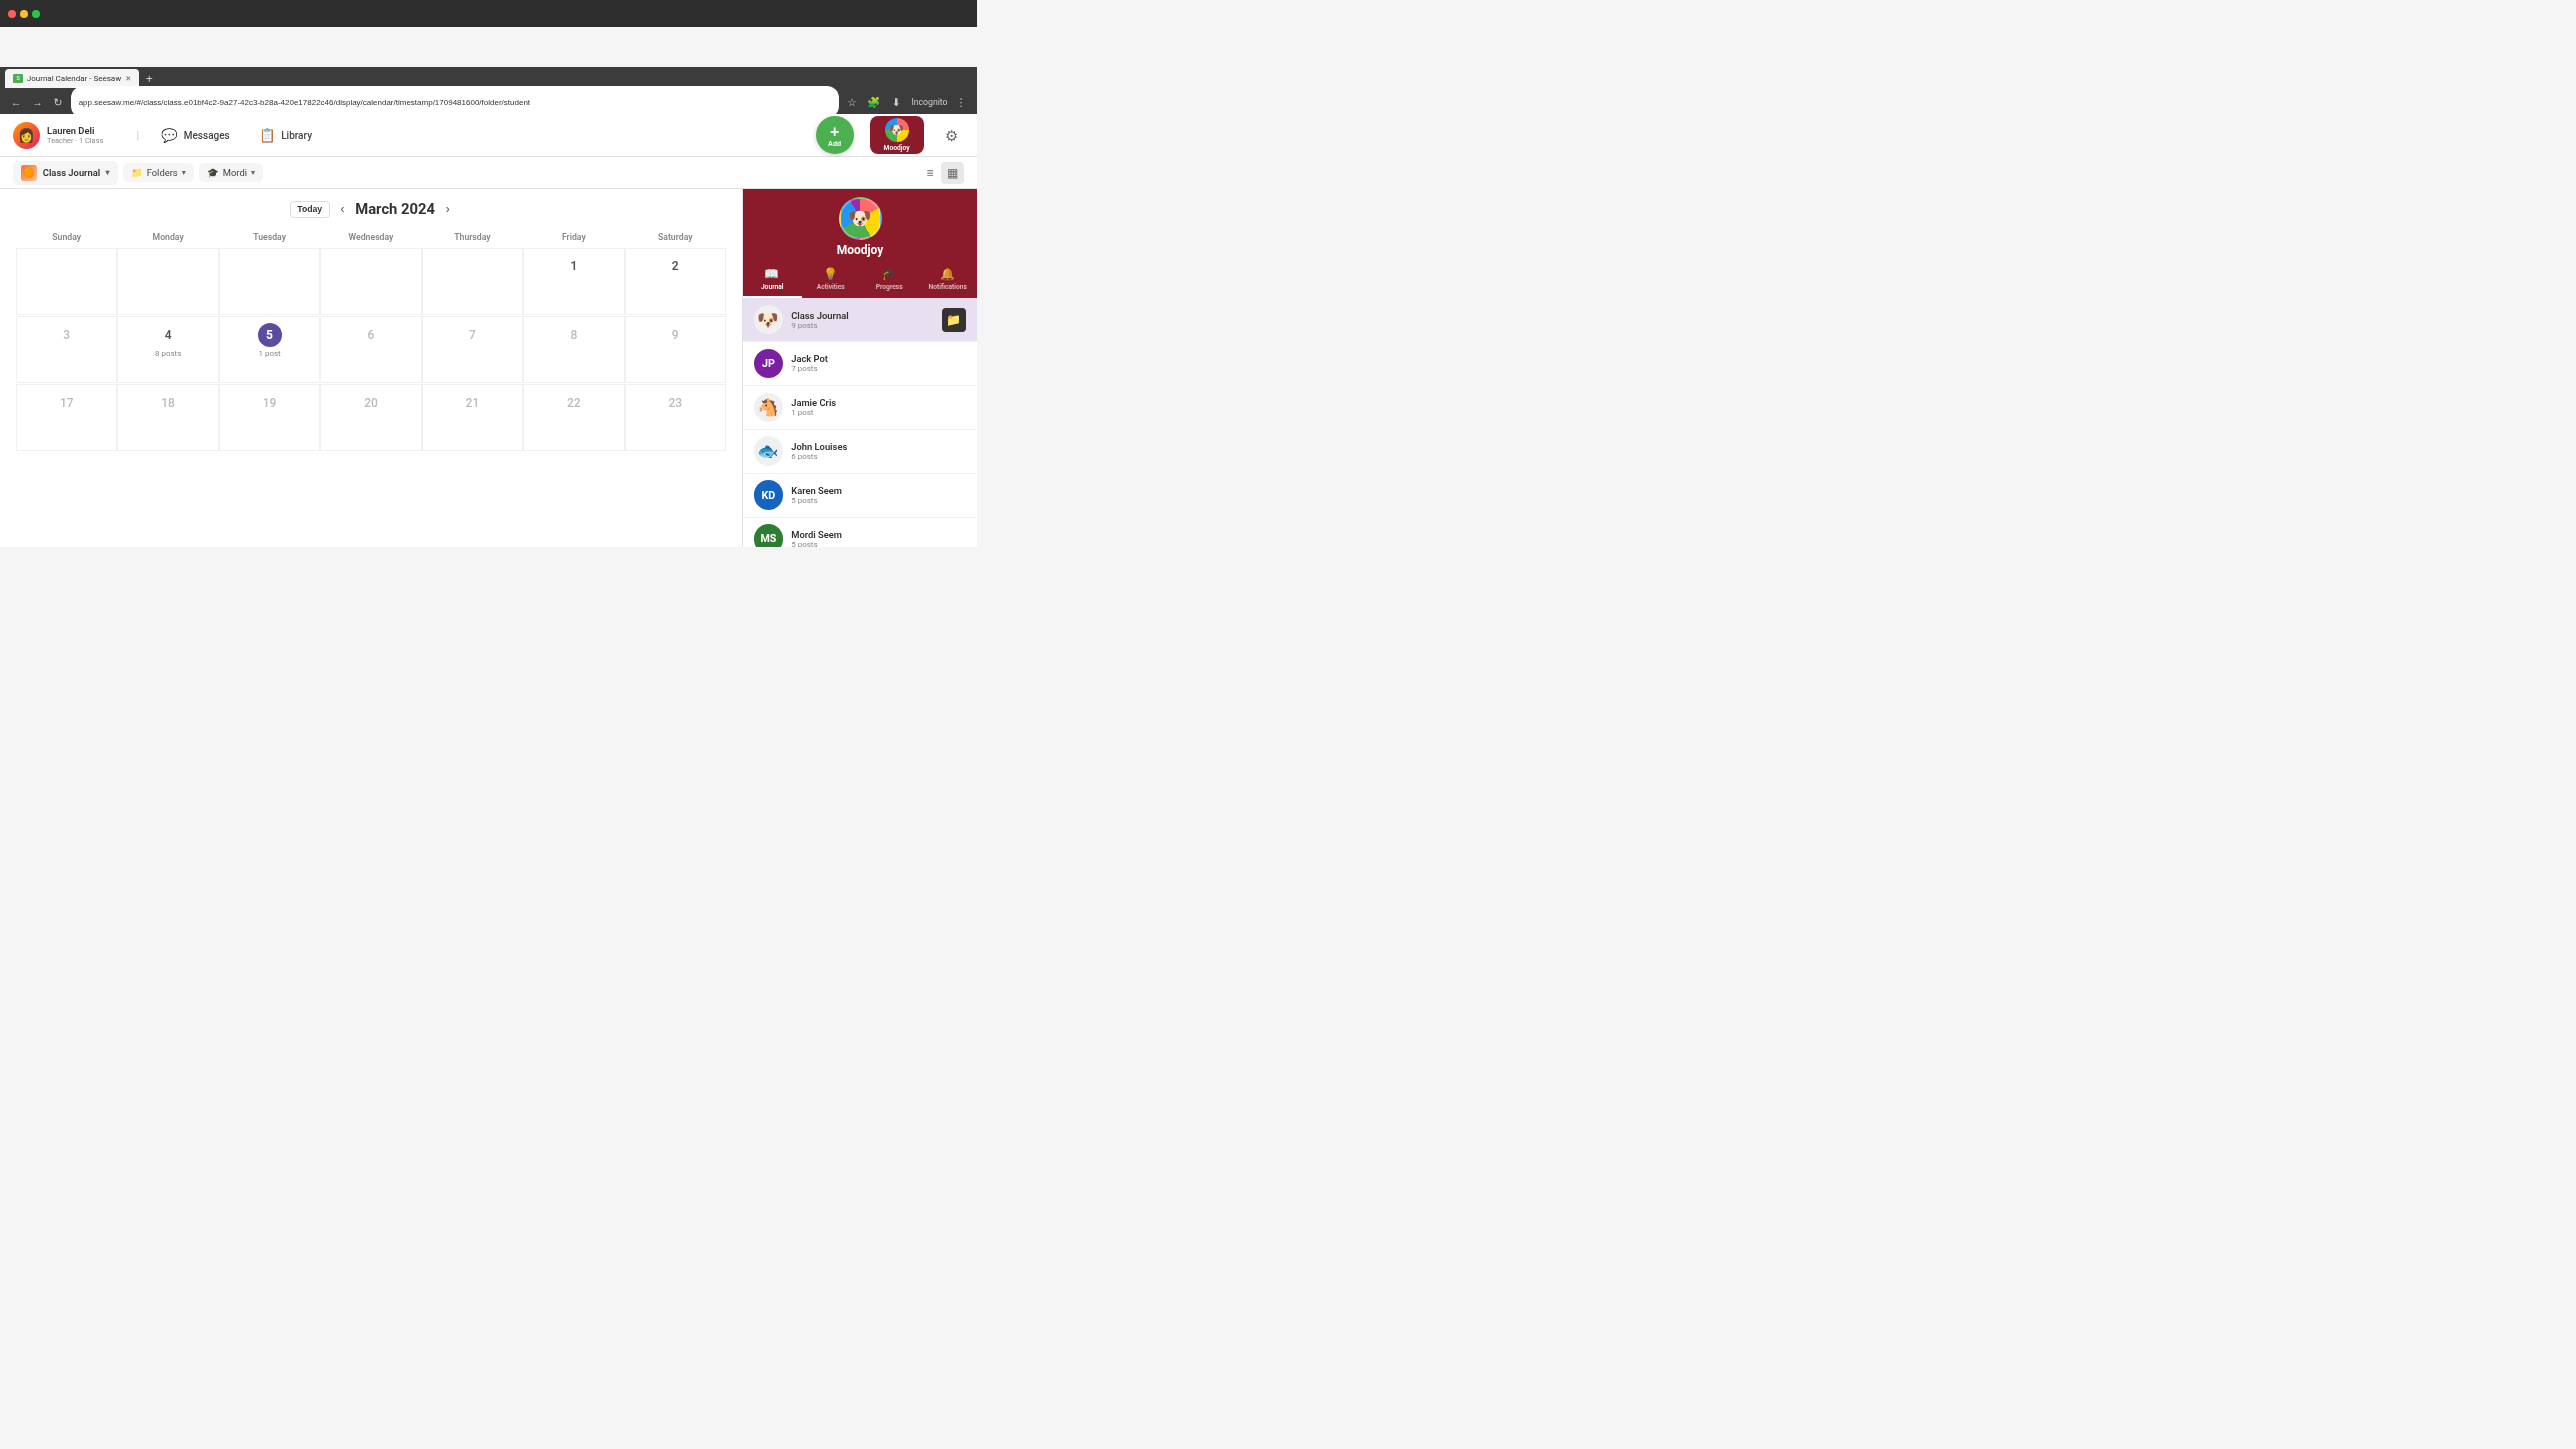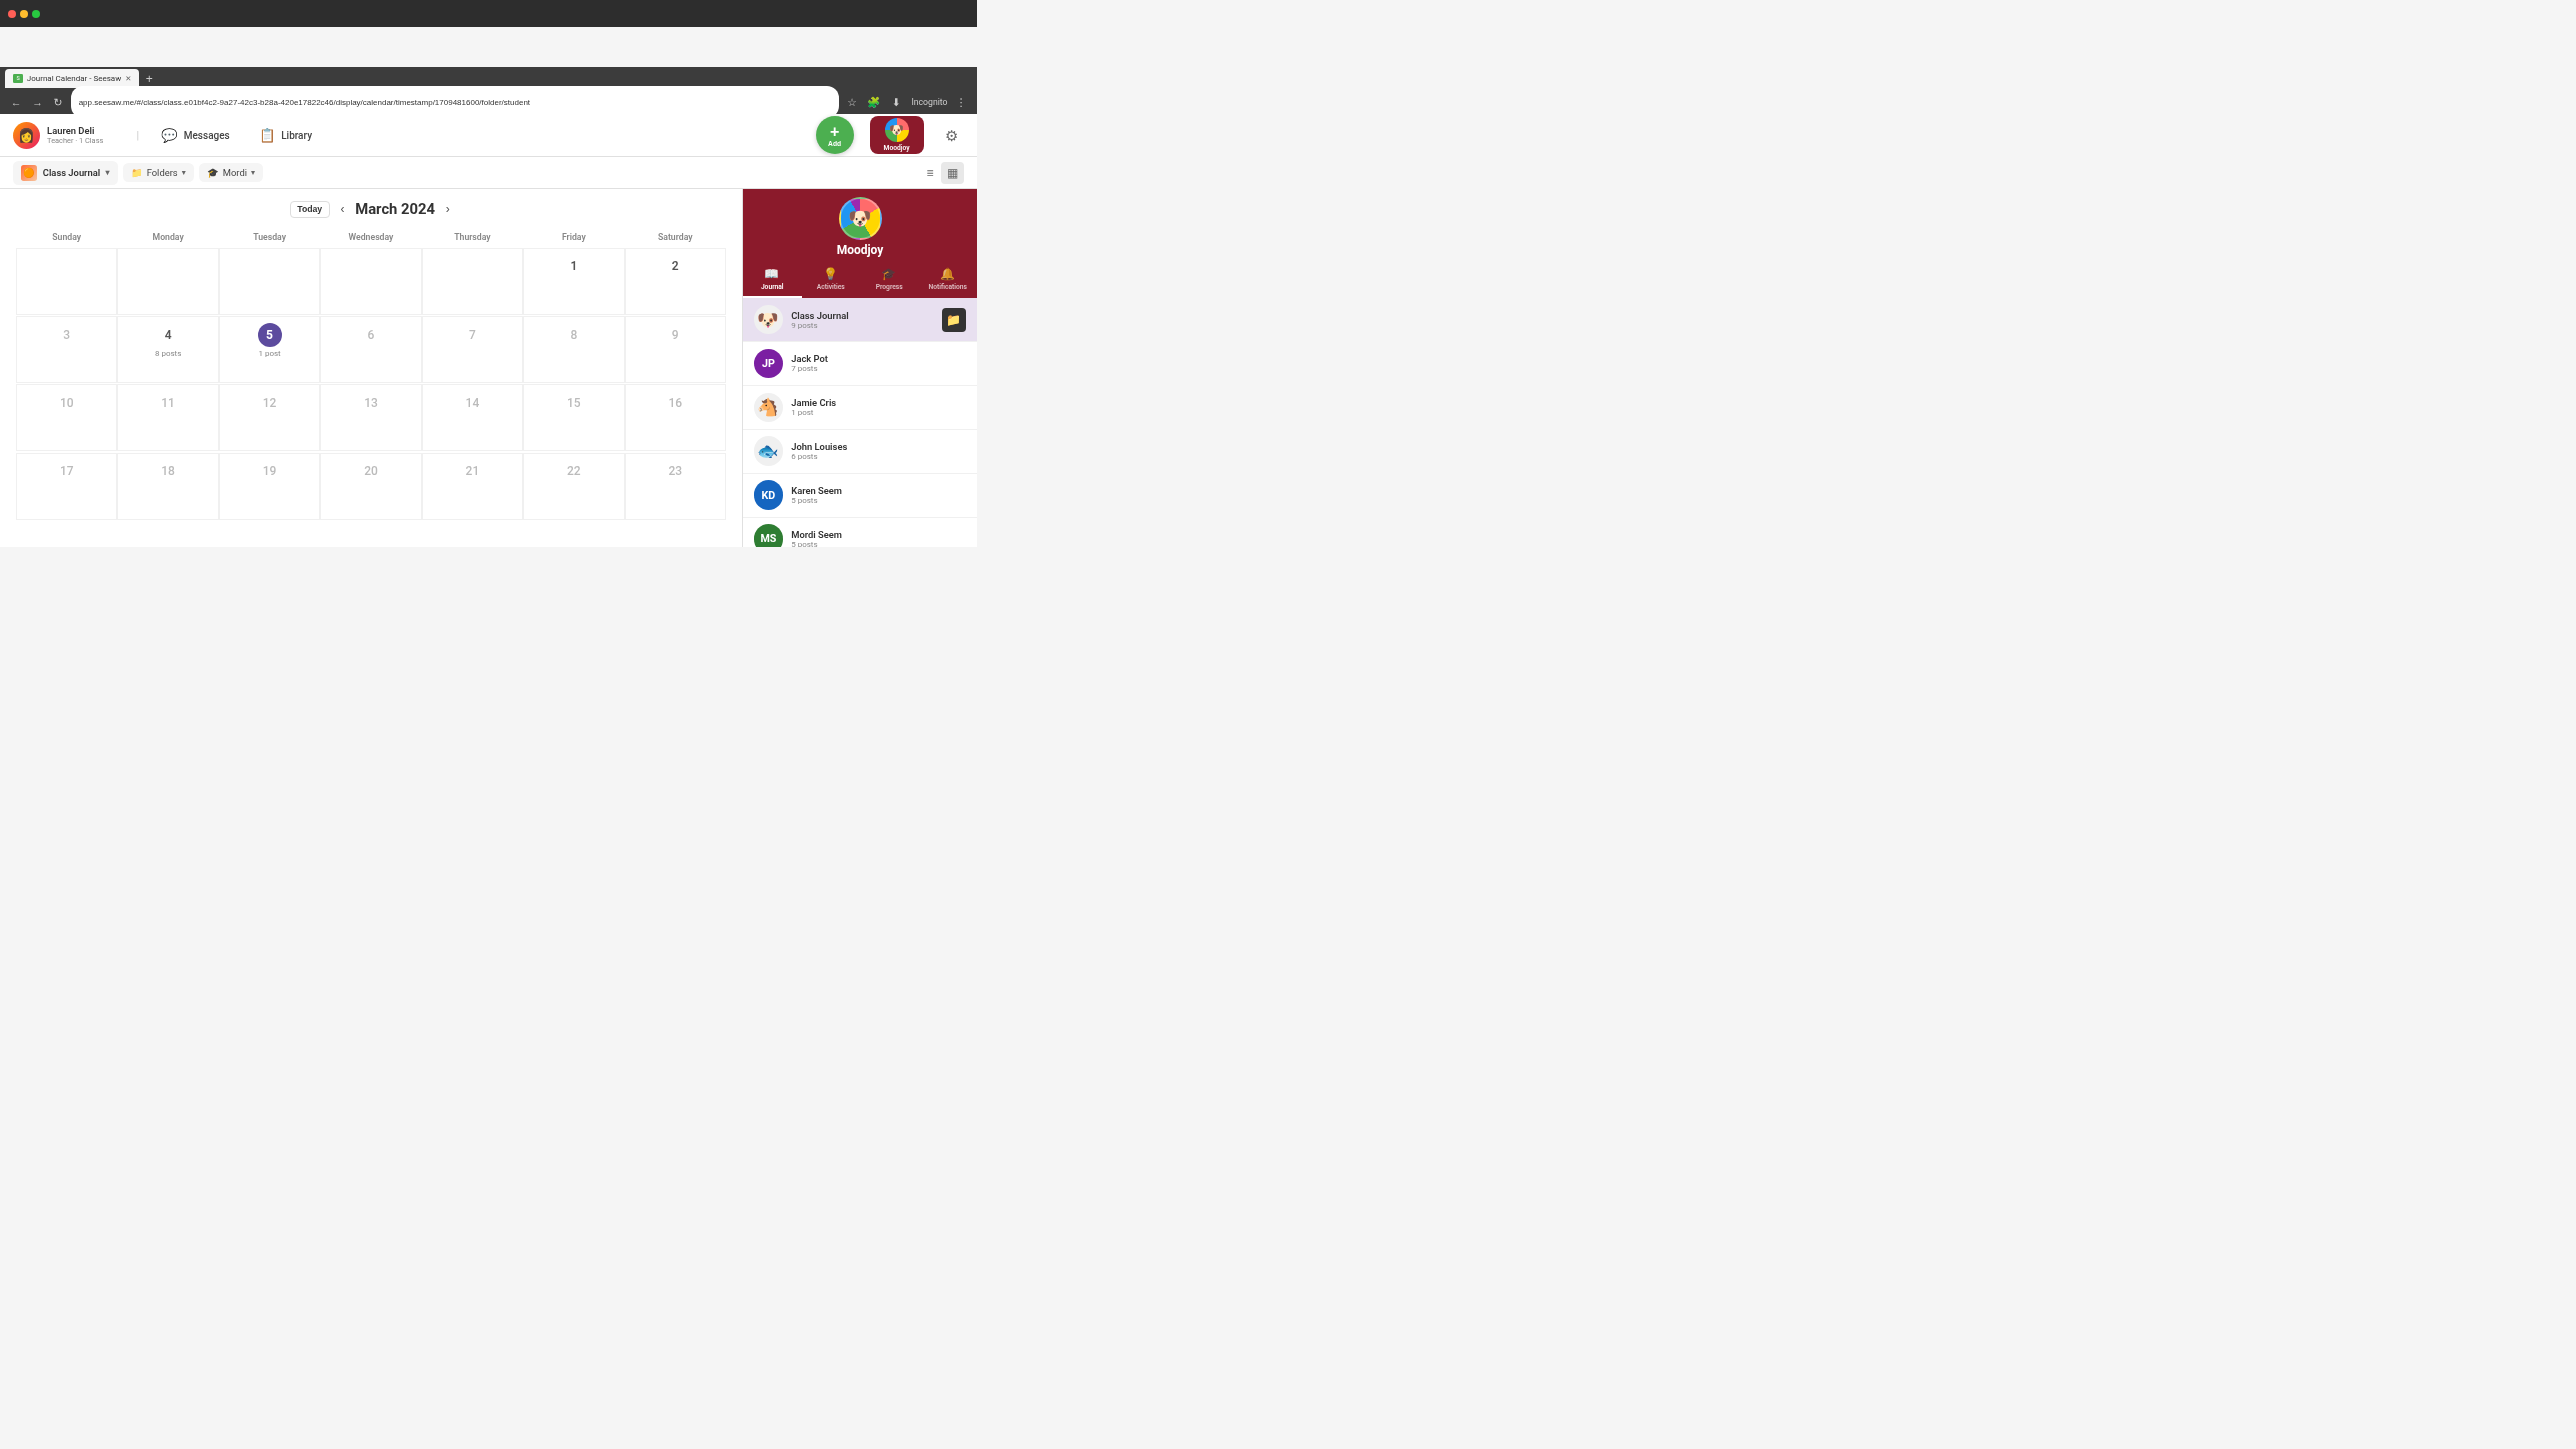--- a/index.html
+++ b/index.html
@@ -641,43 +641,20 @@
               <div class="day-number">7</div>
             </div>
             <div class="calendar-day">
               <div class="day-number">8</div>
             </div>
             <div class="calendar-day">
               <div class="day-number">9</div>
             </div>
           </div>
 
-          <div class="calendar-week">
-            <div class="calendar-day">
-              <div class="day-number">10</div>
-            </div>
-            <div class="calendar-day">
-              <div class="day-number">11</div>
-            </div>
-            <div class="calendar-day">
-              <div class="day-number">12</div>
-            </div>
-            <div class="calendar-day">
-              <div class="day-number">13</div>
-            </div>
-            <div class="calendar-day">
-              <div class="day-number">14</div>
-            </div>
-            <div class="calendar-day">
-              <div class="day-number">15</div>
-            </div>
-            <div class="calendar-day">
-              <div class="day-number">16</div>
-            </div>
-          </div>
 
           <div class="calendar-week">
             <div class="calendar-day">
               <div class="day-number">17</div>
             </div>
             <div class="calendar-day">
               <div class="day-number">18</div>
             </div>
             <div class="calendar-day">
               <div class="day-number">19</div>

